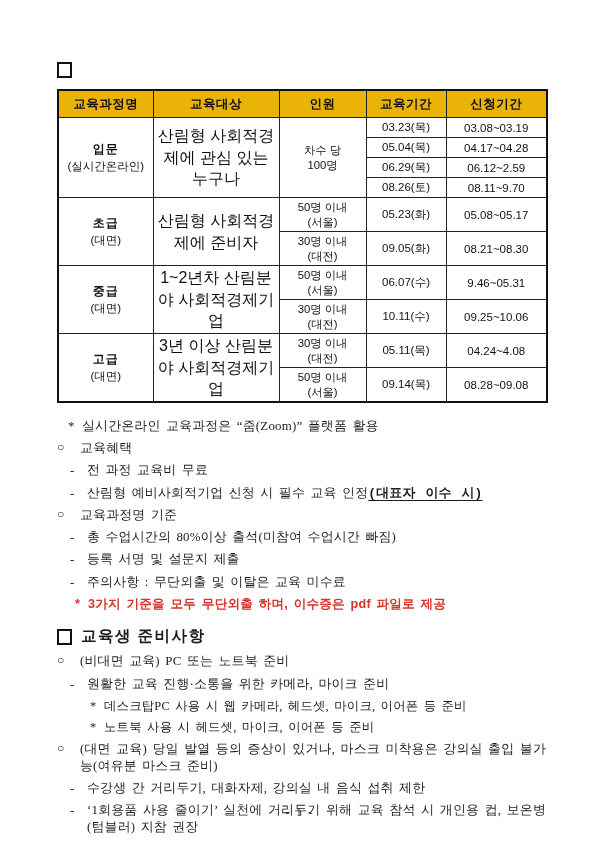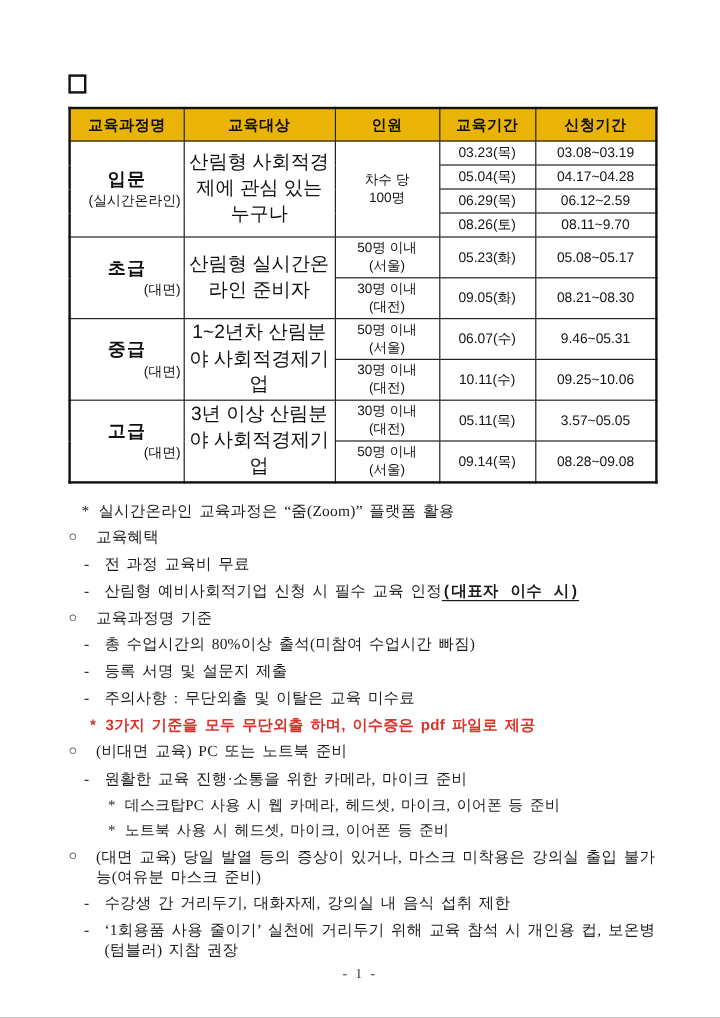--- a/index.html
+++ b/index.html
@@ -17,22 +17,22 @@
 
   
   table.plan{border-collapse:collapse;width:489px;margin-top:11px;
     font-family:"Liberation Sans","DejaVu Sans",sans-serif;
     font-size:11.5px;text-align:center;color:#111;
     border:2px solid #111;table-layout:fixed;}
   table.plan th,table.plan td{border:1px solid #222;padding:1px 2px;vertical-align:middle;}
   table.plan th{background:#eab308;font-size:12.5px;font-weight:bold;height:24px;letter-spacing:.5px;}
   tr.r17 td{height:17px;}
   tr.r31 td{height:31px;}
-  .cname{font-weight:bold;font-size:15px;letter-spacing:1px;}
-  .cmode{font-size:11.5px;margin-top:1px;text-align:right;}
+  .cname{font-weight:bold;font-size:12px;letter-spacing:1px;}
+  .cmode{font-size:11.5px;margin-top:1px;}
   td.target{font-size:16px;line-height:1.35;padding:2px 6px;}
   .capl{font-size:11.3px;line-height:1.3;}
 
   
   .list{margin-top:15px;}
   .li{display:flex;font-size:12.9px;line-height:1.32;margin-top:5.2px;
     letter-spacing:.2px;word-spacing:2px;}
   .li .b{flex:0 0 auto;}
   .li .t{flex:1 1 auto;text-align:justify;}
   .li.l1 .b{width:23px;font-size:12px;}
@@ -101,21 +101,21 @@
         <tr class="r17">
           <td>08.26(토)</td>
           <td>08.11~9.70</td>
         </tr>
 
         <tr class="r31">
           <td rowspan="2">
             <div class="cname">초급</div>
             <div class="cmode">(대면)</div>
           </td>
-          <td rowspan="2" class="target">산림형 실시간온라인 준비자</td>
+          <td rowspan="2" class="target">산림형 사회적경제에 준비자</td>
           <td>
             <div class="capl">50명 이내</div>
             <div class="capl">(서울)</div>
           </td>
           <td>05.23(화)</td>
           <td>05.08~05.17</td>
         </tr>
         <tr class="r31">
           <td>
             <div class="capl">30명 이내</div>
@@ -151,21 +151,21 @@
           <td rowspan="2">
             <div class="cname">고급</div>
             <div class="cmode">(대면)</div>
           </td>
           <td rowspan="2" class="target">3년 이상 산림분야 사회적경제기업</td>
           <td>
             <div class="capl">30명 이내</div>
             <div class="capl">(대전)</div>
           </td>
           <td>05.11(목)</td>
-          <td>3.57~05.05</td>
+          <td>04.24~4.08</td>
         </tr>
         <tr class="r31">
           <td>
             <div class="capl">50명 이내</div>
             <div class="capl">(서울)</div>
           </td>
           <td>09.14(목)</td>
           <td>08.28~09.08</td>
         </tr>
       </tbody>
@@ -203,20 +203,24 @@
       <div class="li l2">
         <span class="b">-</span>
         <span class="t">주의사항 : 무단외출 및 이탈은 교육 미수료</span>
       </div>
       <div class="li red">
         <span class="b">*</span>
         <span class="t">3가지 기준을 모두 무단외출 하며, 이수증은 pdf 파일로 제공</span>
       </div>
     </div>
 
+    <div class="sec-title sec2">
+      <span class="sq"></span>
+      <span>교육생 준비사항</span>
+    </div>
 
     <div class="list" style="margin-top:6px">
       <div class="li l1">
         <span class="b">○</span>
         <span class="t">(비대면 교육) PC 또는 노트북 준비</span>
       </div>
       <div class="li l2">
         <span class="b">-</span>
         <span class="t">원활한 교육 진행·소통을 위한 카메라, 마이크 준비</span>
       </div>

